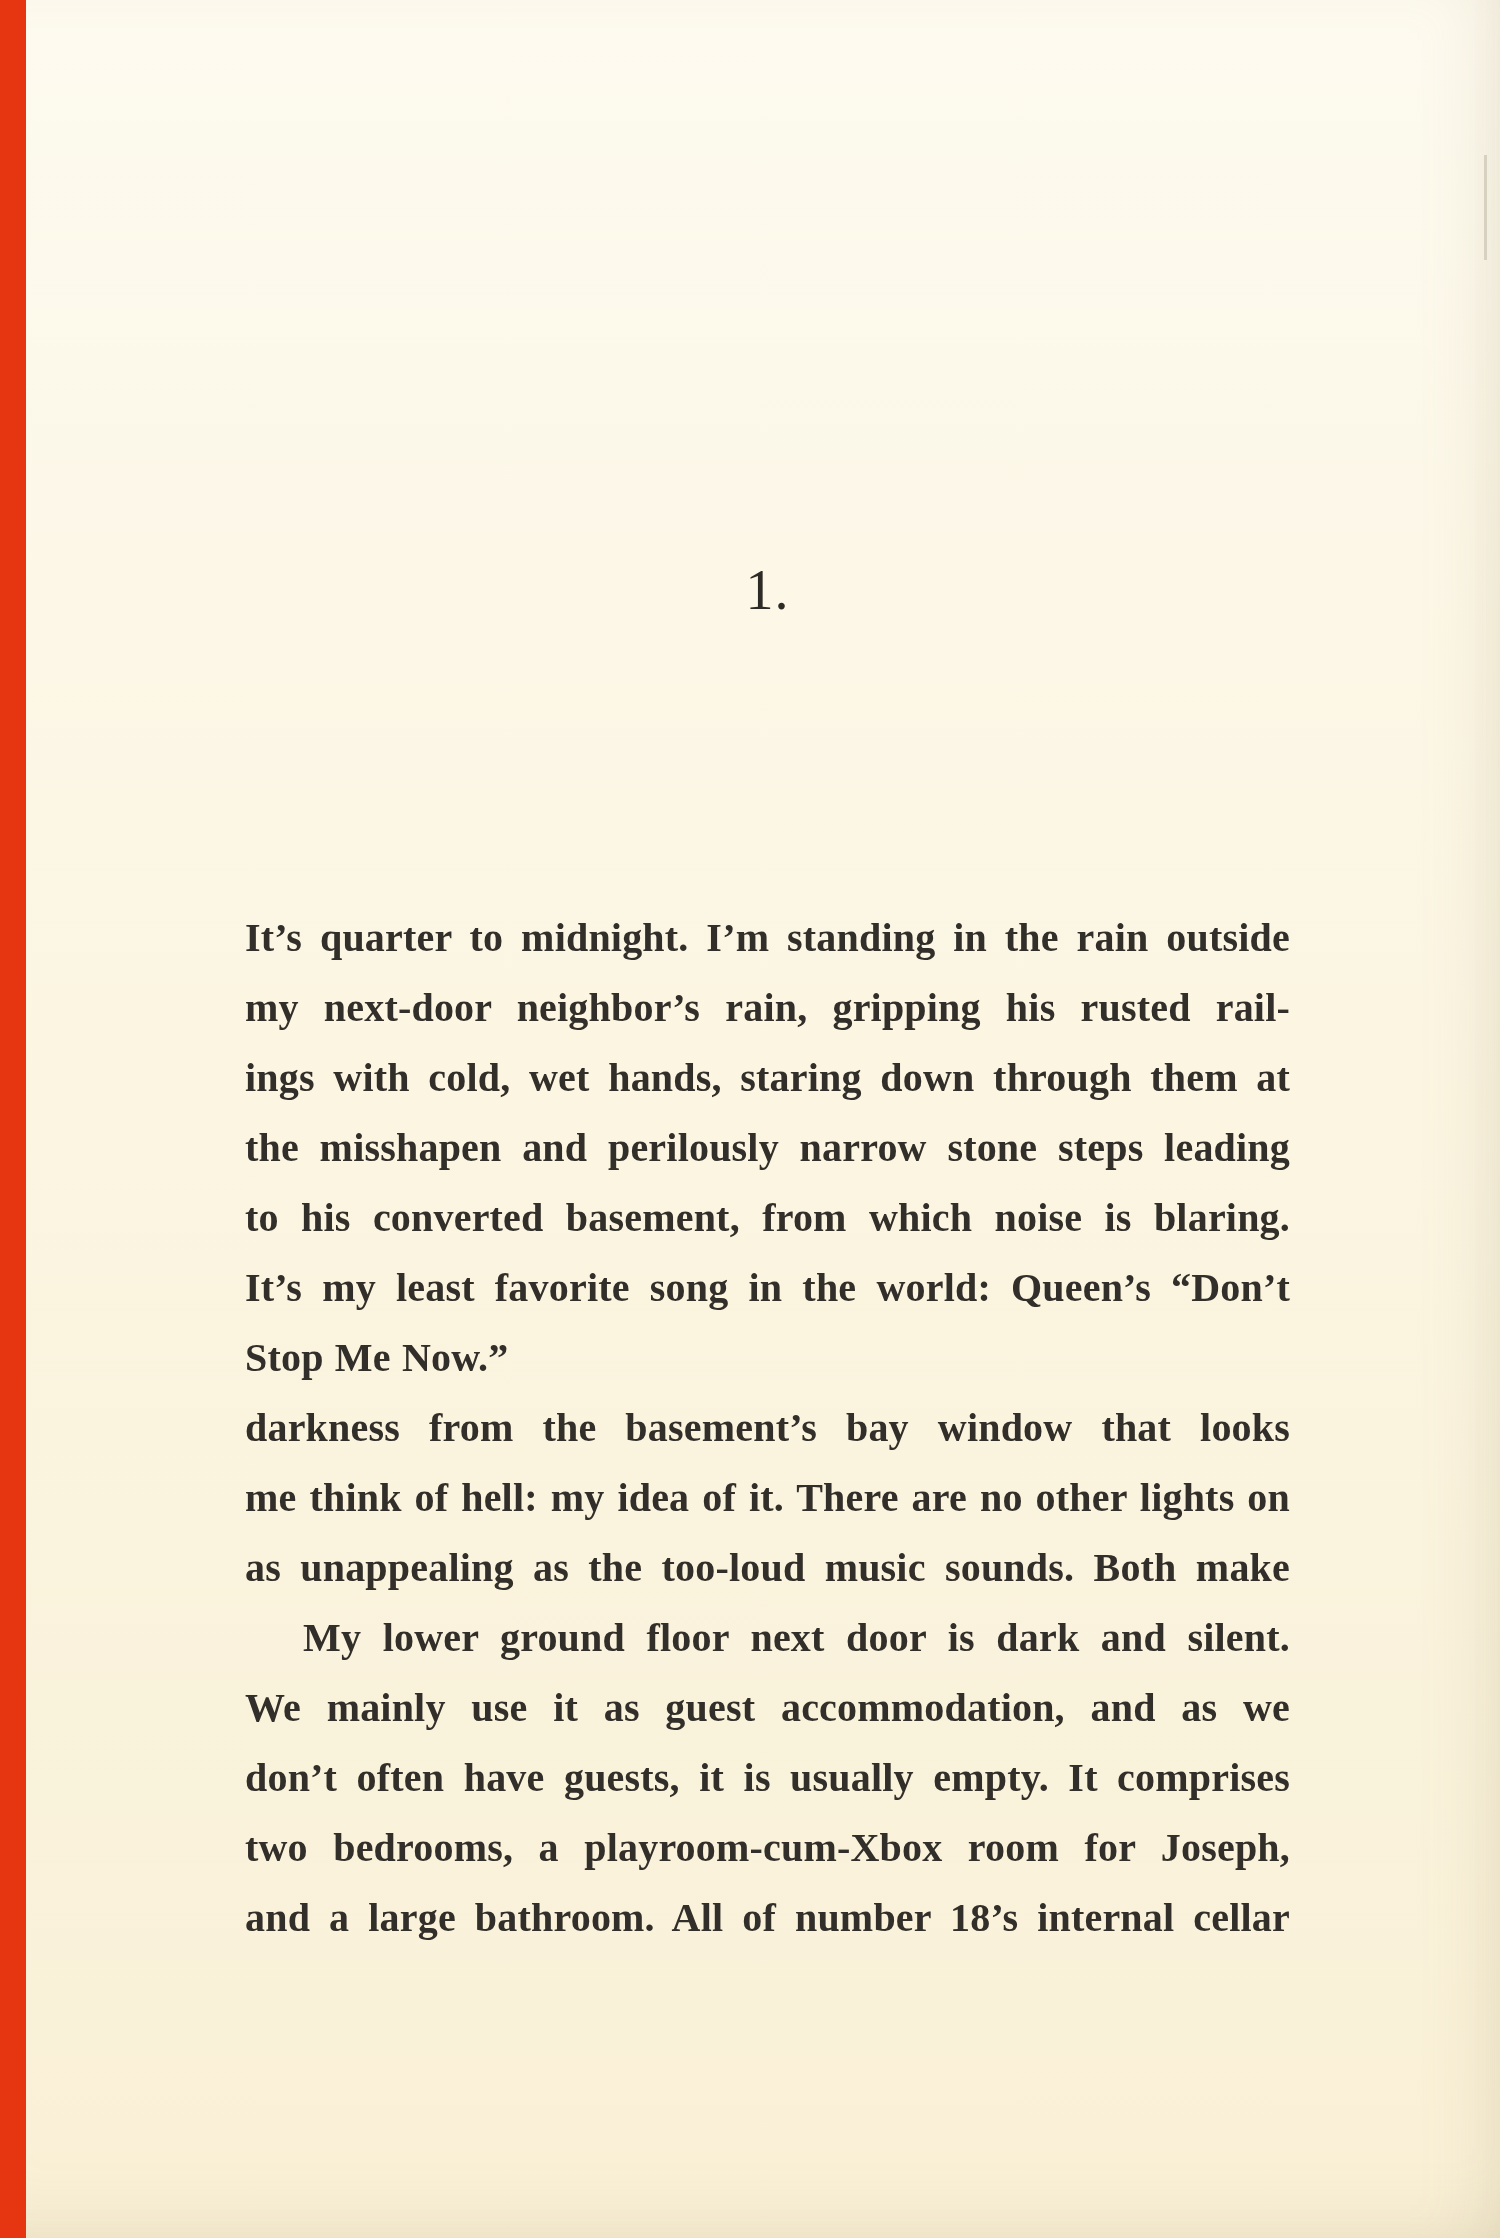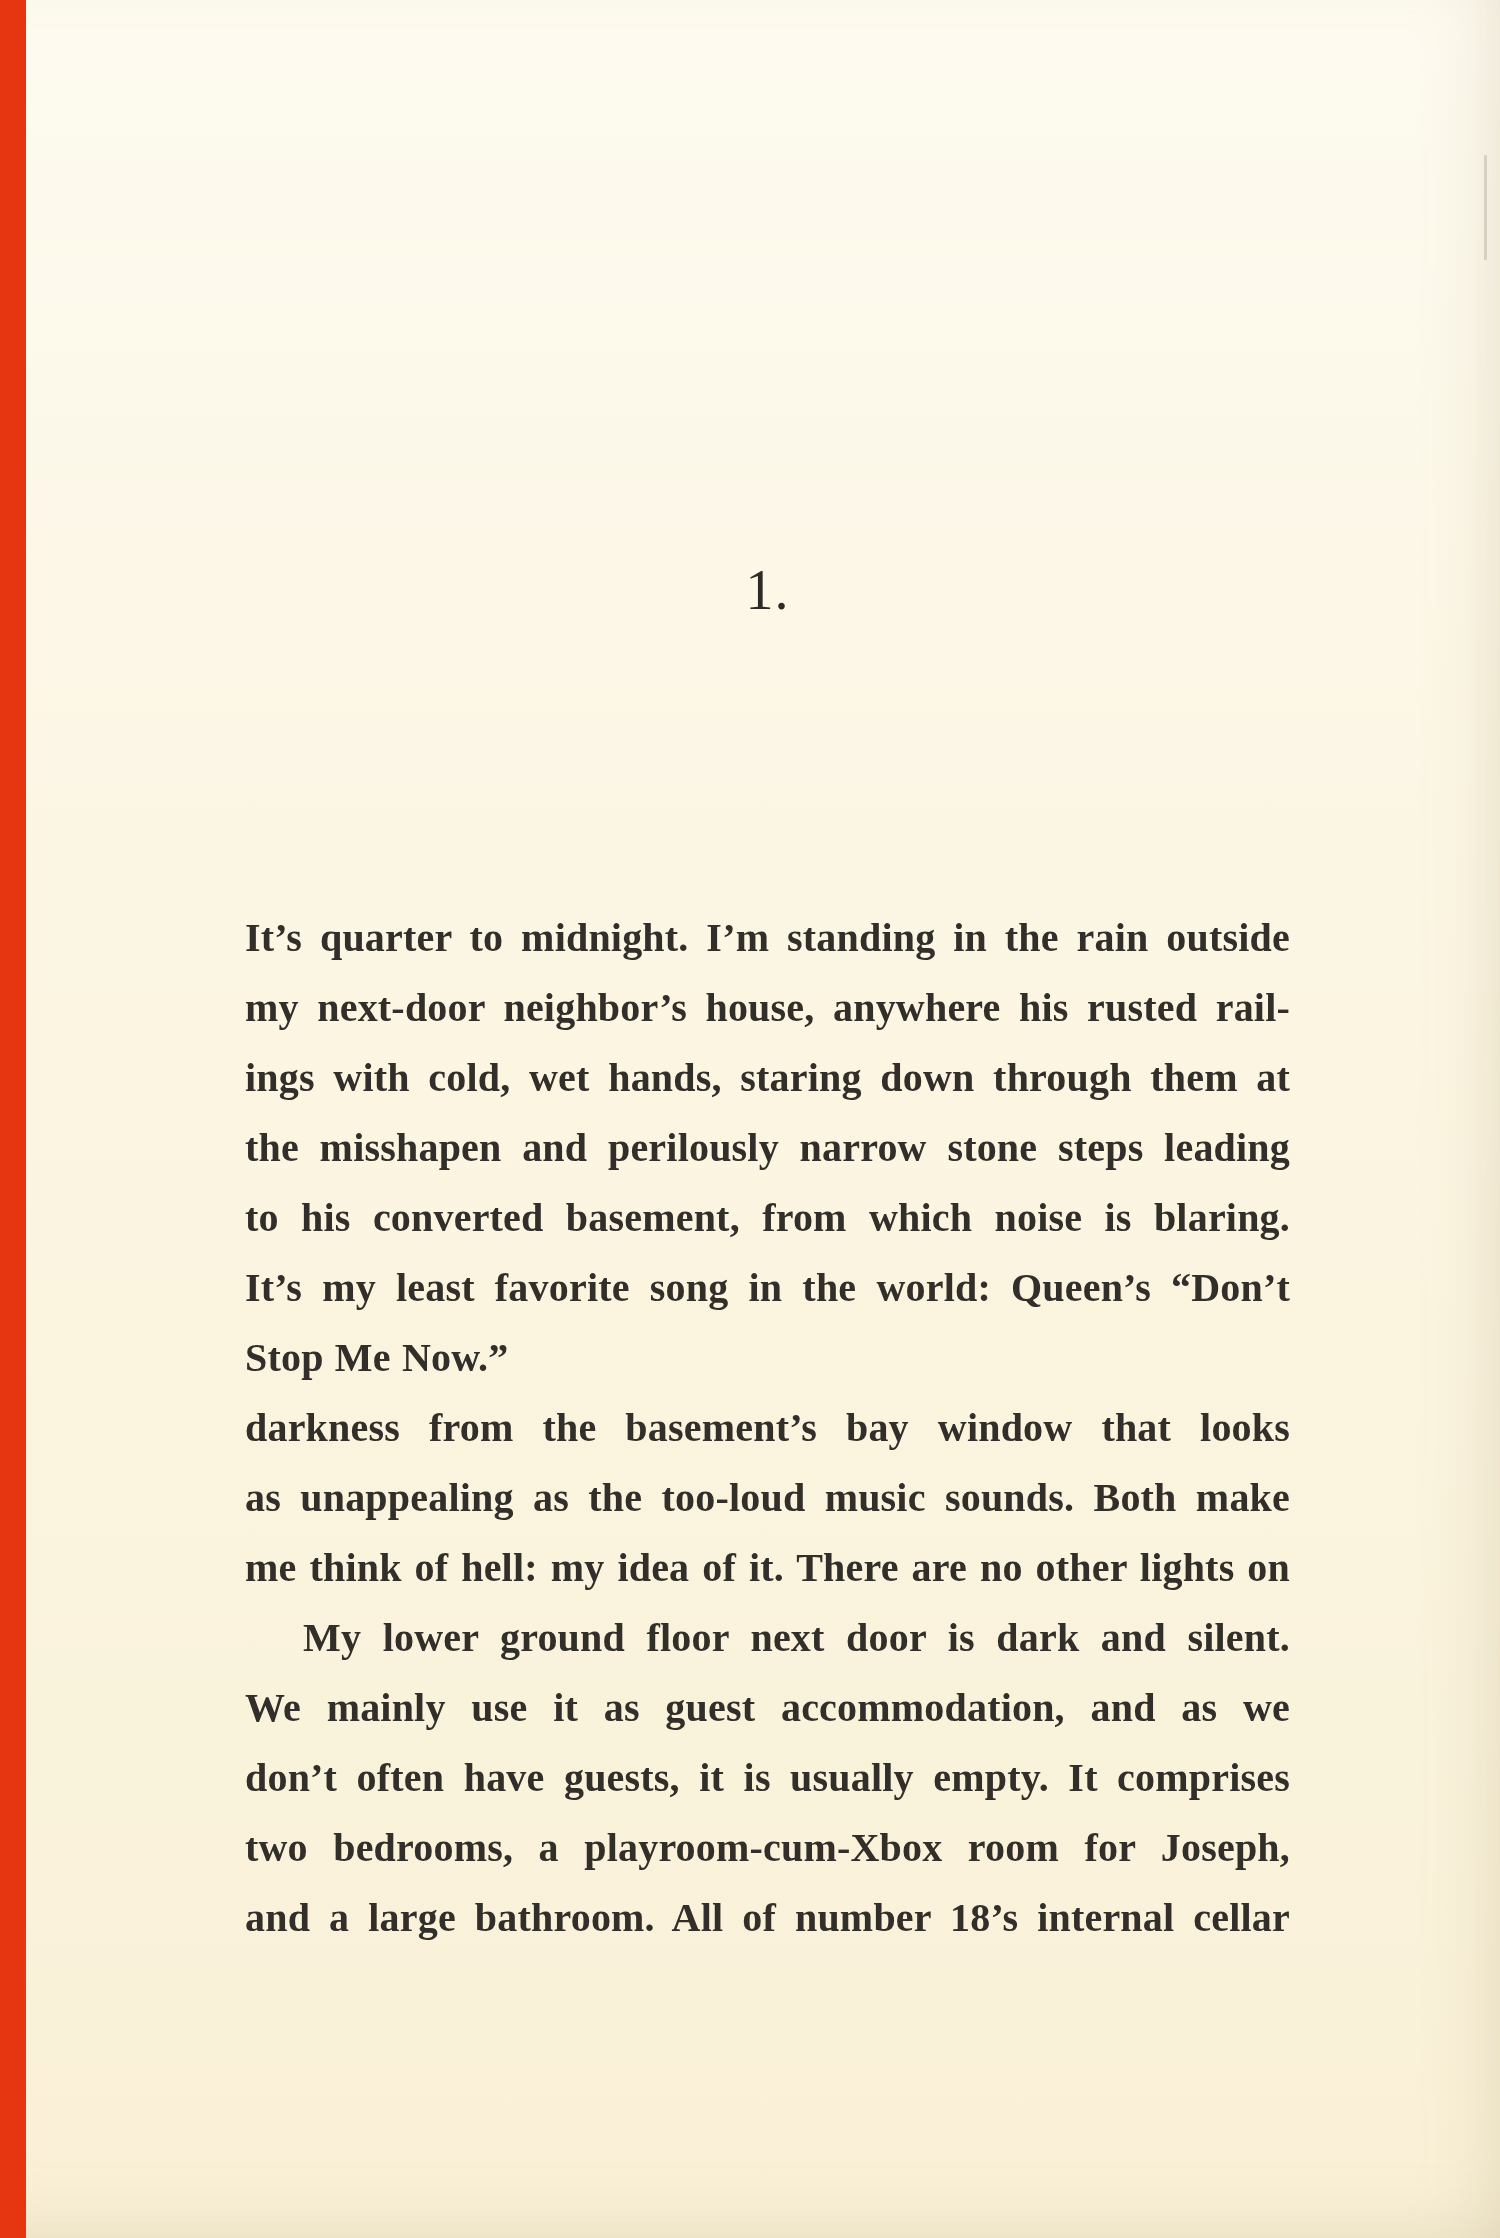--- a/index.html
+++ b/index.html
@@ -85,32 +85,32 @@
   <div class="spine"></div>
 
   <div class="artifact"></div>
 
   <div class="chapter">1.</div>
 
   <div class="text-block">
 
     <div class="para">
       <div class="line">It’s quarter to midnight. I’m standing in the rain outside</div>
-      <div class="line">my next-door neighbor’s house, anywhere his rusted rail-</div>
+      <div class="line">my next-door neighbor’s rain, gripping his rusted rail-</div>
       <div class="line">ings with cold, wet hands, staring down through them at</div>
       <div class="line">the misshapen and perilously narrow stone steps leading</div>
       <div class="line">to his converted basement, from which noise is blaring.</div>
       <div class="line">It’s my least favorite song in the world: Queen’s “Don’t</div>
       <div class="line last">Stop Me Now.”</div>
     </div>
 
     <div class="para">
       <div class="line">darkness from the basement’s bay window that looks</div>
+      <div class="line">me think of hell: my idea of it. There are no other lights on</div>
       <div class="line">as unappealing as the too-loud music sounds. Both make</div>
-      <div class="line">me think of hell: my idea of it. There are no other lights on</div>
     </div>
 
     <div class="para">
       <div class="line indent">My lower ground floor next door is dark and silent.</div>
       <div class="line">We mainly use it as guest accommodation, and as we</div>
       <div class="line">don’t often have guests, it is usually empty. It comprises</div>
       <div class="line">two bedrooms, a playroom-cum-Xbox room for Joseph,</div>
       <div class="line">and a large bathroom. All of number 18’s internal cellar</div>
     </div>
 

